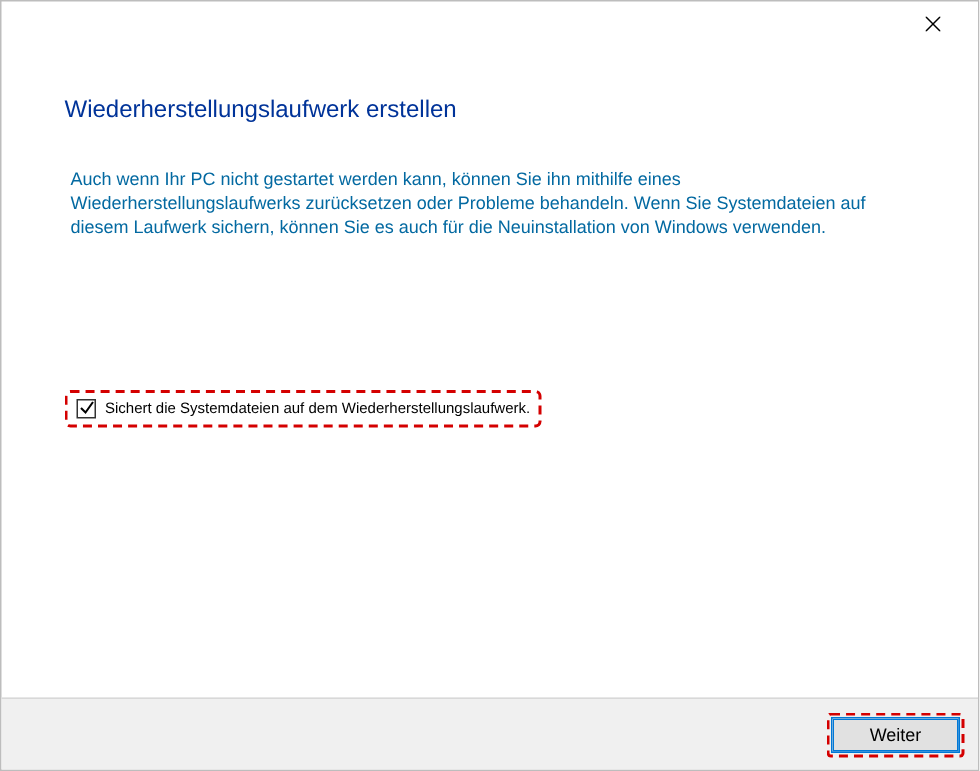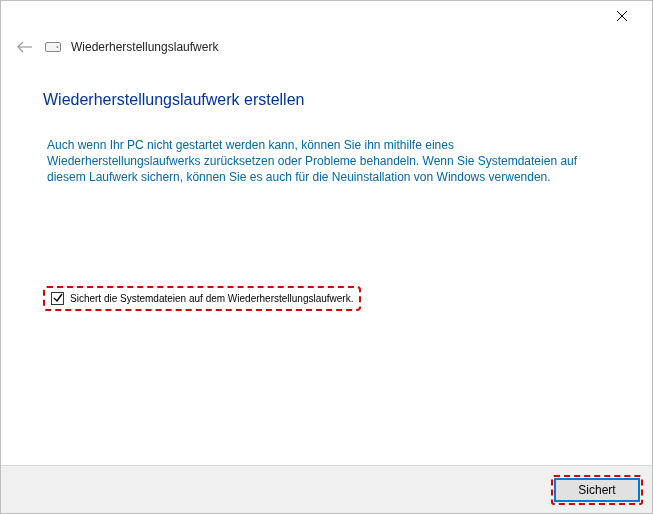--- a/index.html
+++ b/index.html
@@ -136,49 +136,34 @@
 
   <div class="titlebar">
     <div class="close-btn">
       <svg viewBox="0 0 10 10">
         <line x1="0" y1="0" x2="10" y2="10" stroke="#000" stroke-width="1"></line>
         <line x1="10" y1="0" x2="0" y2="10" stroke="#000" stroke-width="1"></line>
       </svg>
     </div>
   </div>
 
-  <div class="header">
-    <div class="back-arrow">
-      <svg viewBox="0 0 16 12">
-        <line x1="15" y1="6" x2="2" y2="6" stroke="#9a9a9a" stroke-width="1.2"></line>
-        <polyline points="6,1 1,6 6,11" fill="none" stroke="#9a9a9a" stroke-width="1.2"></polyline>
-      </svg>
-    </div>
-    <div class="drive-icon">
-      <svg viewBox="0 0 16 10">
-        <rect x="0.5" y="0.5" width="15" height="9" rx="1.5" fill="#f5f5f5" stroke="#888" stroke-width="1"></rect>
-        <circle cx="12.5" cy="5" r="1" fill="#6aa84f"></circle>
-      </svg>
-    </div>
-    <div class="header-title">Wiederherstellungslaufwerk</div>
-  </div>
 
   <div class="content">
     <h1 class="heading">Wiederherstellungslaufwerk erstellen</h1>
     <p class="body-text">Auch wenn Ihr PC nicht gestartet werden kann, können Sie ihn mithilfe eines Wiederherstellungslaufwerks zurücksetzen oder Probleme behandeln. Wenn Sie Systemdateien auf diesem Laufwerk sichern, können Sie es auch für die Neuinstallation von Windows verwenden.</p>
 
     <div class="checkbox-row-wrap">
       <span class="checkbox">
         <svg viewBox="0 0 10 10">
           <polyline points="1,5 4,8 9,1" fill="none" stroke="#000" stroke-width="1.4"></polyline>
         </svg>
       </span>
       <span class="checkbox-label">Sichert die Systemdateien auf dem Wiederherstellungslaufwerk.</span>
     </div>
   </div>
 
   <div class="footer">
     <div class="btn default highlight">
-      <span>Sichert</span>
+      <span>Weiter</span>
     </div>
   </div>
 
 </div>
 
 </body></html>

